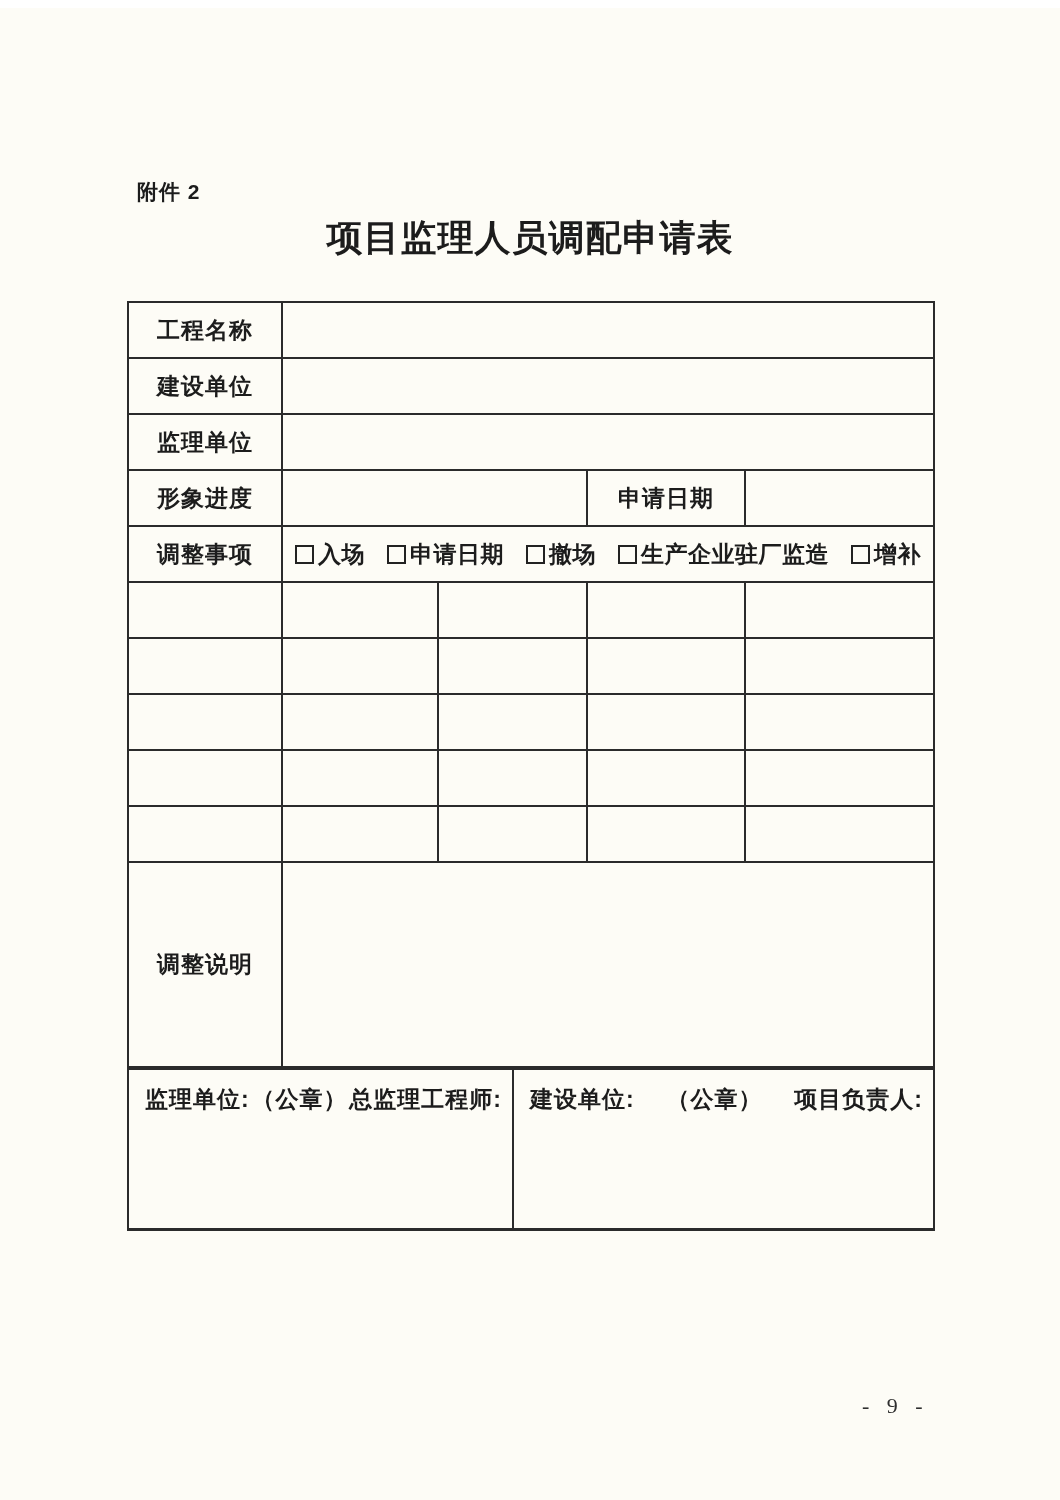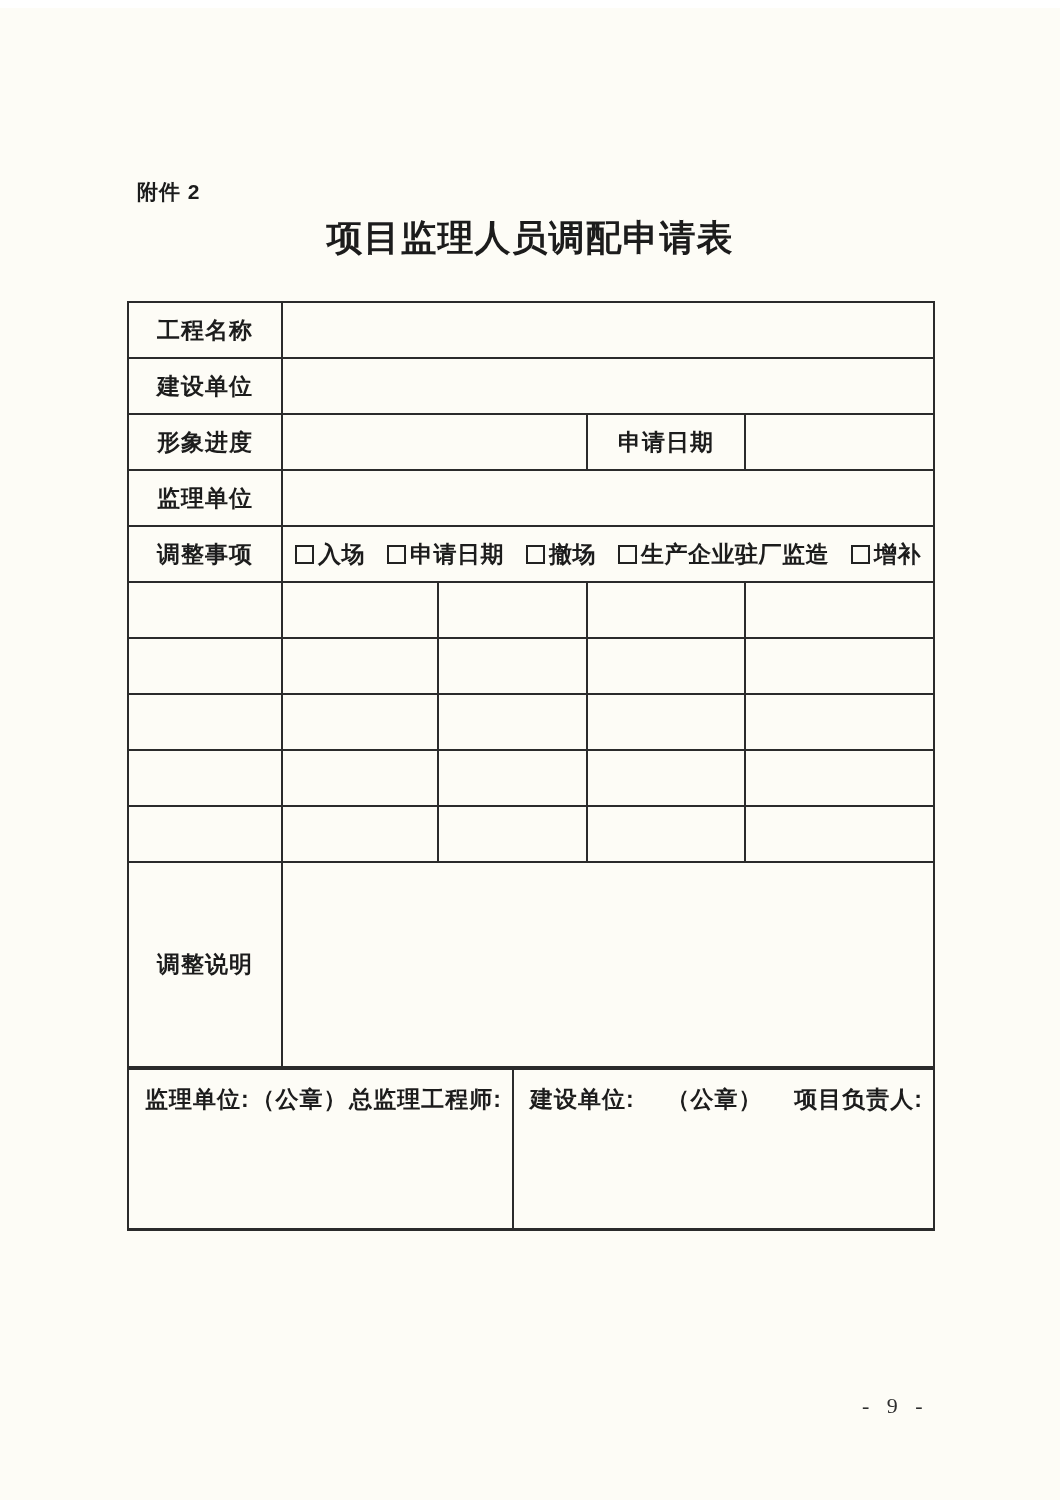--- a/index.html
+++ b/index.html
@@ -150,28 +150,28 @@
     <tbody>
         <tr class="r">
       <td class="lbl">工程名称</td>
       <td class="val" colspan="4"></td>
     </tr>
     <tr class="r">
       <td class="lbl">建设单位</td>
       <td class="val" colspan="4"></td>
     </tr>
     <tr class="r">
+      <td class="lbl">监理单位</td>
+      <td class="val" colspan="4"></td>
+    </tr>
+    <tr class="r">
       <td class="lbl">形象进度</td>
       <td class="val" colspan="2"></td>
       <td class="lbl">申请日期</td>
       <td class="val"></td>
-    </tr>
-    <tr class="r">
-      <td class="lbl">监理单位</td>
-      <td class="val" colspan="4"></td>
     </tr>
     <tr class="r">
       <td class="lbl">调整事项</td>
       <td class="options-cell" colspan="4">
         <div class="options">
           <span class="opt">
             <span class="box"></span>
                 <span class="opt-label">入场</span>
           </span>
           <span class="opt">

